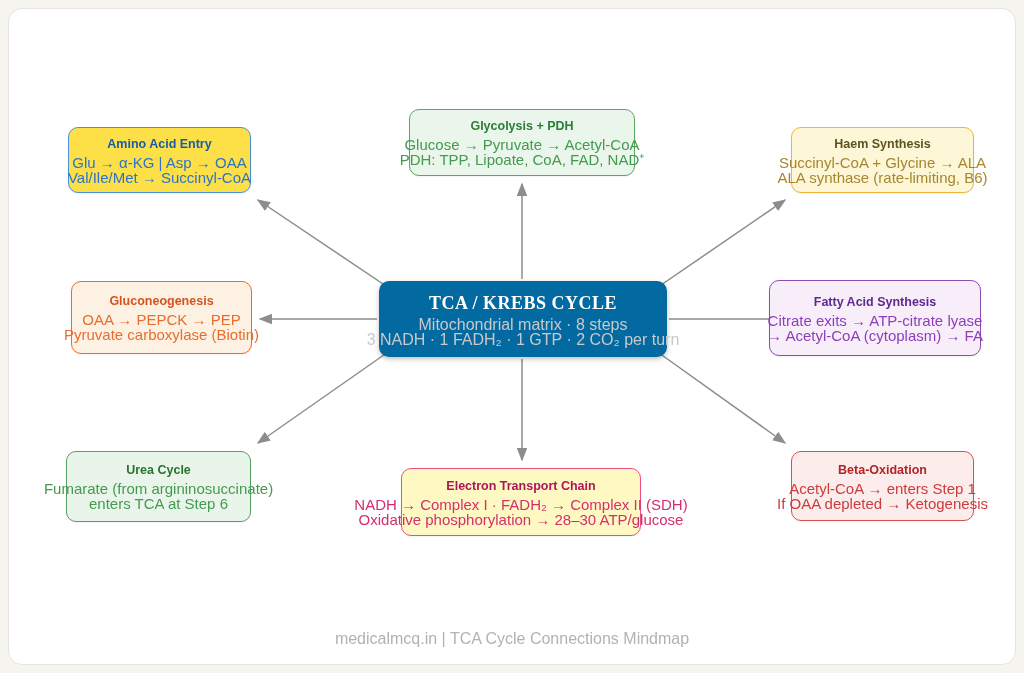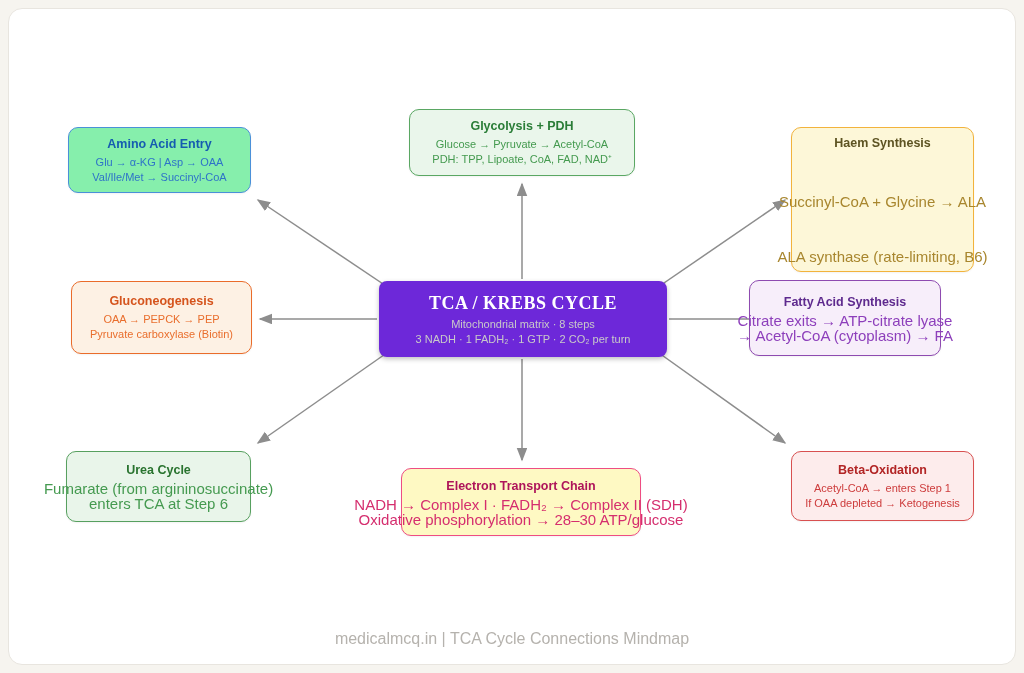--- a/index.html
+++ b/index.html
@@ -42,31 +42,31 @@
     box-shadow: 0 1px 2px rgba(0,0,0,0.05);
   }
   .node .n-title {
     font-size: 12.5px;
     font-weight: bold;
     line-height: 17px;
     margin-bottom: 2px;
     white-space: nowrap;
   }
   .node .n-line {
-    font-size: 11px;
+    font-size: 15px;
     line-height: 15px;
     white-space: nowrap;
   }
   .node.compact .n-line { font-size: 15px; }
   
   .n-glycolysis { left: 400px; top: 100px;  width: 226px; min-height: 67px; }
   .n-amino      { left: 59px;  top: 118px;  width: 183px; min-height: 66px; }
   .n-haem       { left: 782px; top: 118px;  width: 183px; min-height: 66px; }
   .n-gluconeo   { left: 62px;  top: 272px;  width: 181px; min-height: 73px; }
-  .n-fatty      { left: 740px; top: 271px;  width: 192px; min-height: 76px; }
+  .n-fatty      { left: 760px; top: 271px;  width: 212px; min-height: 76px; }
   .n-urea       { left: 57px;  top: 442px;  width: 185px; min-height: 71px; }
   .n-etc        { left: 392px; top: 459px;  width: 240px; min-height: 68px; }
   .n-betaox     { left: 782px; top: 442px;  width: 183px; min-height: 70px; }
   .center-node {
     position: absolute;
     left: 370px; top: 272px;
     width: 288px; min-height: 76px;
     border-radius: 10px;
     display: flex;
     flex-direction: column;
@@ -79,21 +79,21 @@
   .center-node .c-title {
     font-family: "Liberation Serif", serif;
     font-weight: bold;
     font-size: 18px;
     line-height: 22px;
     letter-spacing: 0.5px;
     margin-bottom: 3px;
     white-space: nowrap;
   }
   .center-node .c-line {
-    font-size: 11px;
+    font-size: 16px;
     line-height: 15px;
     white-space: nowrap;
   }
   .footer {
     position: absolute;
     left: 0; right: 0;
     top: 621px;
     text-align: center;
     font-size: 16px;
     color: #b5b2ad;
@@ -116,39 +116,39 @@
         <line x1="392" y1="287" x2="249" y2="191" marker-end="url(#arrowhead)"></line>
         <line x1="636" y1="287" x2="776" y2="191" marker-end="url(#arrowhead)"></line>
         <line x1="368" y1="310" x2="251" y2="310" marker-end="url(#arrowhead)"></line>
         <line x1="660" y1="310" x2="774" y2="310" marker-end="url(#arrowhead)"></line>
         <line x1="392" y1="334" x2="249" y2="434" marker-end="url(#arrowhead)"></line>
         <line x1="513" y1="350" x2="513" y2="451" marker-end="url(#arrowhead)"></line>
         <line x1="636" y1="334" x2="776" y2="434" marker-end="url(#arrowhead)"></line>
       </g>
     </svg>
 
-    <div class="center-node" style="background: #6d28d9; border-radius: 8px;">
+    <div class="center-node" style="background: #0369a1;">
       <div class="c-title" style="color: rgb(255, 255, 255);">TCA / KREBS CYCLE</div>
       <div class="c-line" style="color: rgb(201, 201, 201);">Mitochondrial matrix · 8 steps</div>
       <div class="c-line" style="color: rgb(201, 201, 201);">3 NADH · 1 FADH₂ · 1 GTP · 2 CO₂ per turn</div>
     </div>
 
     <div class="node n-glycolysis" style="background: rgb(234, 246, 235); border-color: rgb(90, 167, 99);">
       <div class="n-title" style="color: rgb(42, 125, 55);">Glycolysis + PDH</div>
       <div class="n-line" style="color: rgb(68, 154, 79);">Glucose → Pyruvate → Acetyl-CoA</div>
       <div class="n-line" style="color: rgb(68, 154, 79);">PDH: TPP, Lipoate, CoA, FAD, NAD⁺</div>
     </div>
 
-    <div class="node n-amino" style="background: #86efac; border-color: rgb(74, 144, 217);">
+    <div class="node n-amino" style="background: #fde047; border-color: rgb(74, 144, 217);">
       <div class="n-title" style="color: rgb(21, 92, 176);">Amino Acid Entry</div>
       <div class="n-line" style="color: rgb(46, 115, 200);">Glu → α-KG | Asp → OAA</div>
       <div class="n-line" style="color: rgb(46, 115, 200);">Val/Ile/Met → Succinyl-CoA</div>
     </div>
 
-    <div class="node n-haem compact" style="background: rgb(253, 247, 216); border-color: rgb(242, 179, 60); gap: 40px;">
+    <div class="node n-haem compact" style="background: rgb(253, 247, 216); border-color: rgb(242, 179, 60);">
       <div class="n-title" style="color: rgb(93, 83, 34);">Haem Synthesis</div>
       <div class="n-line" style="color: rgb(168, 134, 46);">Succinyl-CoA + Glycine → ALA</div>
       <div class="n-line" style="color: rgb(168, 134, 46);">ALA synthase (rate-limiting, B6)</div>
     </div>
 
     <div class="node n-gluconeo" style="background: rgb(253, 241, 228); border-color: rgb(234, 108, 42);">
       <div class="n-title" style="color: rgb(213, 84, 29);">Gluconeogenesis</div>
       <div class="n-line" style="color: rgb(233, 110, 45);">OAA → PEPCK → PEP</div>
       <div class="n-line" style="color: rgb(233, 110, 45);">Pyruvate carboxylase (Biotin)</div>
     </div>

